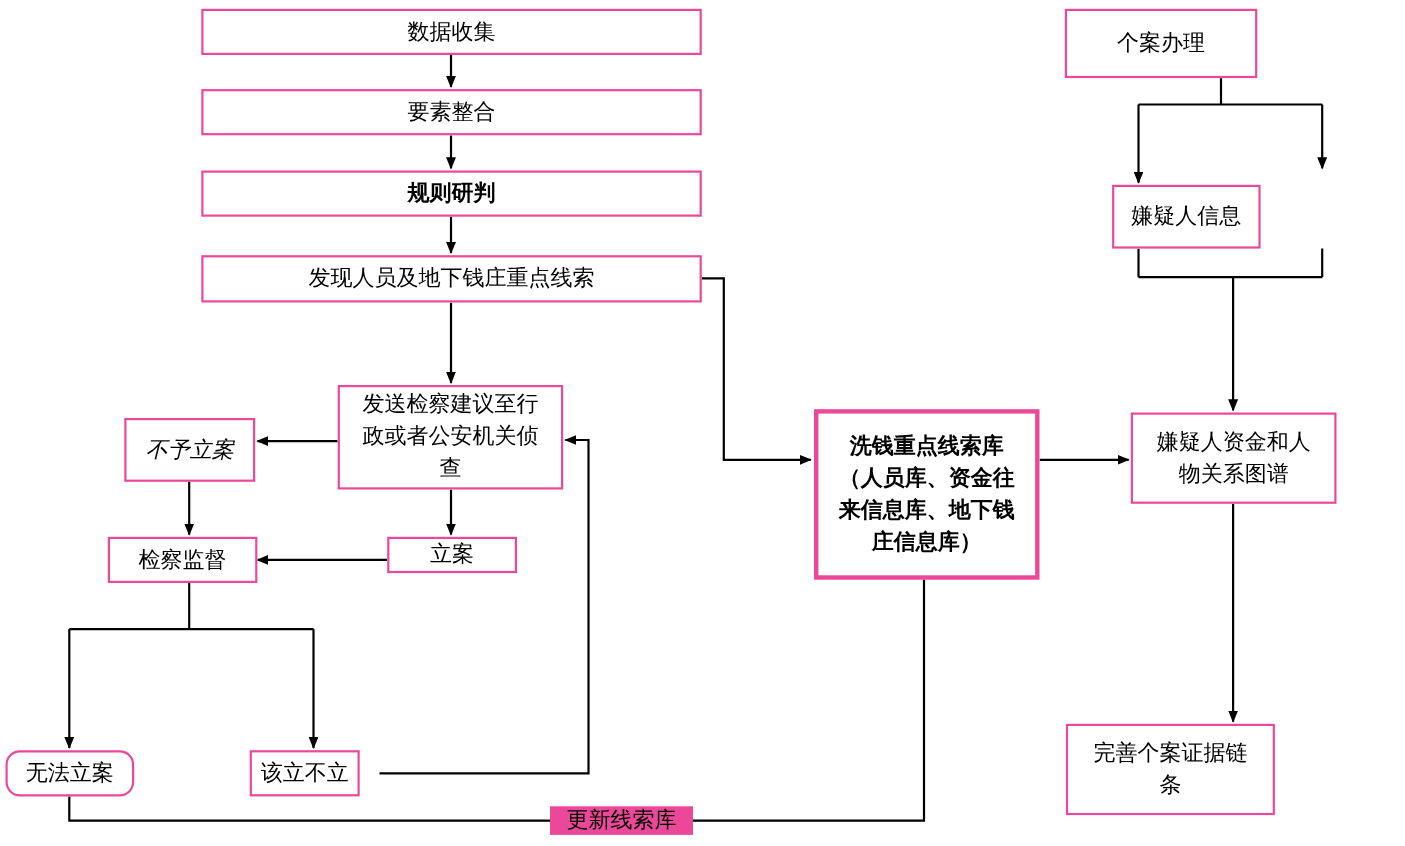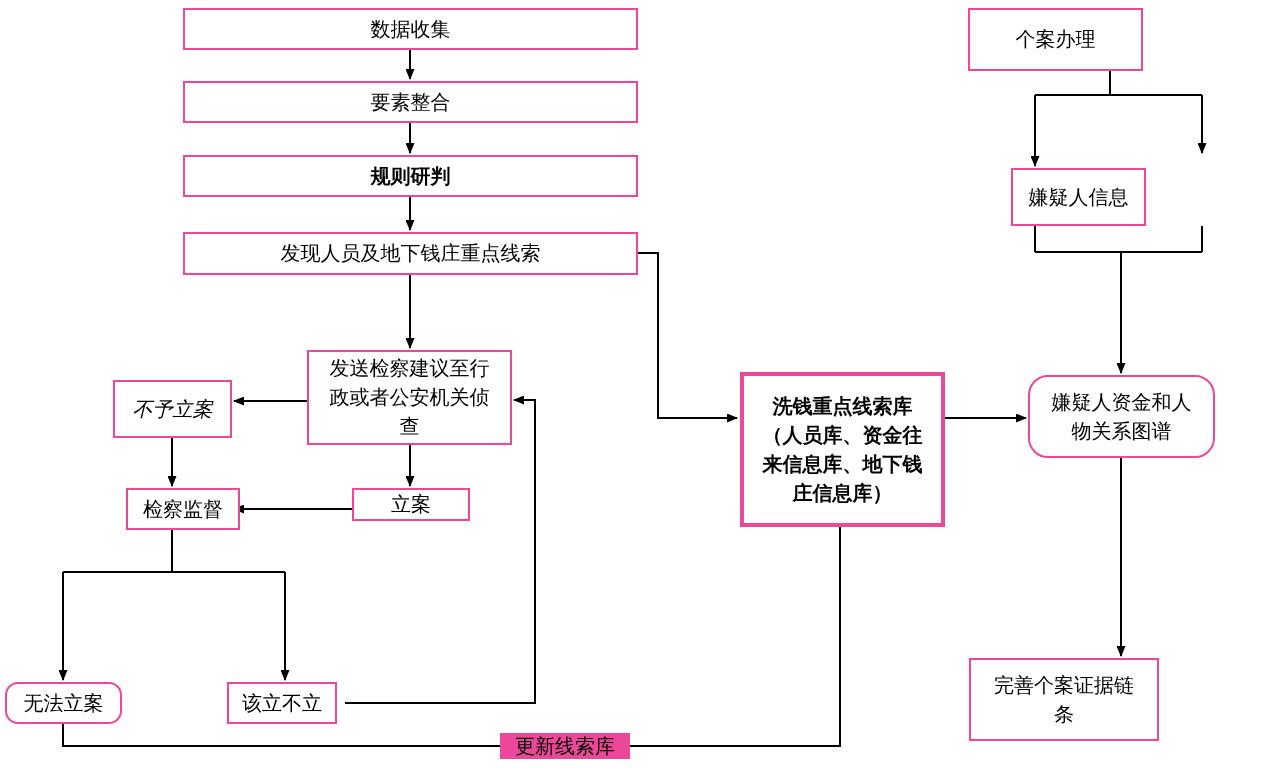--- a/index.html
+++ b/index.html
@@ -105,50 +105,50 @@
   </div>
 
   <div class="node" style="left:307px;top:350px;width:205px;height:95px;padding:16px 18px;">
     <span>发送检察建议至行政或者公安机关侦查</span>
   </div>
 
   <div class="node" style="left:113px;top:380px;width:119px;height:58px;font-style:italic;">
     <span>不予立案</span>
   </div>
 
-  <div class="node" style="left:126px;top:488px;width:114px;height:42px;">
+  <div class="node" style="left:98px;top:488px;width:136px;height:42px;">
     <span>检察监督</span>
   </div>
 
   <div class="node" style="left:352px;top:488px;width:118px;height:33px;">
     <span>立案</span>
   </div>
 
   <div class="node" style="left:5px;top:682px;width:117px;height:42px;border-radius:13px;">
     <span>无法立案</span>
   </div>
 
-  <div class="node" style="left:227px;top:682px;width:110px;height:42px;">
+  <div class="node" style="left:227px;top:682px;width:100px;height:42px;">
     <span>该立不立</span>
   </div>
 
   <div class="node thick" style="left:740px;top:340px;width:205px;height:155px;padding:0 14px;margin-top:32px;">
     <span>洗钱重点线索库（人员库、资金往来信息库、地下钱庄信息库）</span>
   </div>
 
   <div class="node" style="left:968px;top:8px;width:175px;height:63px;">
     <span>个案办理</span>
   </div>
 
   <div class="node" style="left:968px;top:168px;width:135px;height:58px;padding:0 10px;margin-left:43px;">
     <span>嫌疑人信息</span>
   </div>
 
 
-  <div class="node" style="left:1028px;top:375px;width:187px;height:83px;padding:0 20px;border-radius:20px;">
+  <div class="node" style="left:1028px;top:375px;width:187px;height:83px;padding:0 20px;">
     <span>嫌疑人资金和人物关系图谱</span>
   </div>
 
   <div class="node" style="left:969px;top:658px;width:190px;height:83px;padding:0 20px;">
     <span>完善个案证据链条</span>
   </div>
 
   <div class="edge-label" style="left:500px;top:733px;width:130px;height:26px;">
     <span>更新线索库</span>
   </div>

